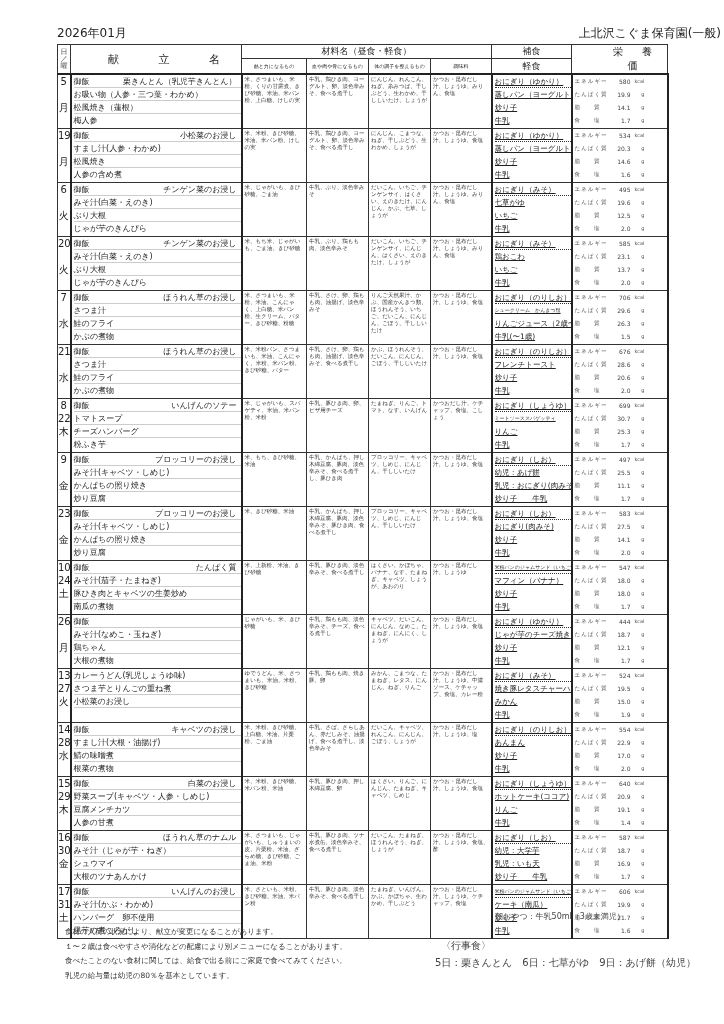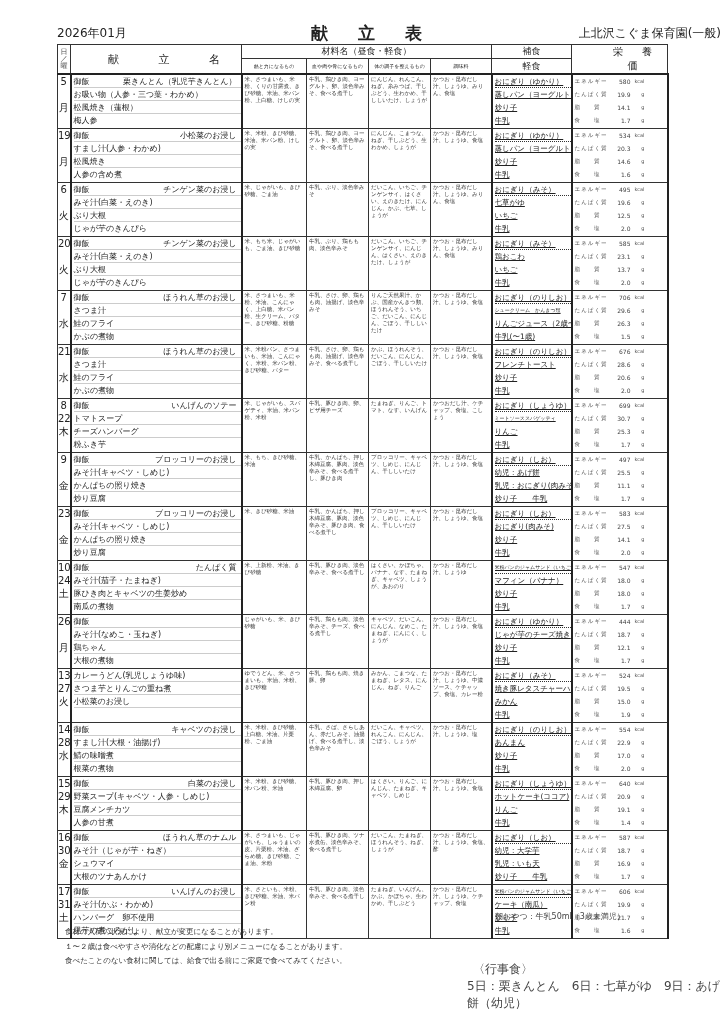--- a/index.html
+++ b/index.html
@@ -31,29 +31,28 @@
   td.snack .s { display: block; height: 13px; white-space: nowrap; overflow: hidden; }
   td.snack .s.first { border-bottom: 1px dotted #333; }
   td.snack .s.tiny { font-size: 5px; }
   td.nut { font-size: 6px; line-height: 13px; padding: 0 2px; border-right: 2px solid #222 !important; }
   td.nut .n { display: flex; height: 13px; }
   td.nut .n .k { width: 38px; color: #555; letter-spacing: 1px; font-size: 5.5px; }
   td.nut .n .v { width: 18px; text-align: right; color: #444; }
   td.nut .n .u { width: 14px; text-align: right; color: #555; font-size: 5px; }
   .footer-snack { position: absolute; top: 911px; left: 495px; font-size: 8px; color: #444; }
   .notes { position: absolute; top: 925px; left: 65px; font-size: 7.5px; line-height: 14.5px; color: #333; }
-  .event { position: absolute; top: 961px; left: 435px; font-size: 12px; line-height: 17px; color: #444; margin-left: 32px; }
+  .event { position: absolute; top: 937px; left: 435px; font-size: 10px; line-height: 17px; color: #444; }
   .event .evt-head { padding-left: 6px; }
 </style>
 </head>
 <body>
 
 <div class="header">
   <span class="hdr-month">2026年01月</span>
-  <span class="hdr-title">献立表</span>
   <span class="hdr-school">上北沢こぐま保育園(一般)</span>
 </div>
 
 <table class="menu">
   <colgroup>
     <col style="width:13px">
       <col style="width:171px">
       <col style="width:65px">
       <col style="width:62px">
       <col style="width:62px">
@@ -806,17 +805,18 @@
         </td>
       </tr>
     </tbody>
 </table>
 
 <div class="footer-snack">朝おやつ：牛乳50ml（3歳未満児）</div>
 <div class="notes">
   <div>食材の入荷の状況により、献立が変更になることがあります。</div>
   <div>１〜２歳は食べやすさや消化などの配慮により別メニューになることがあります。</div>
   <div>食べたことのない食材に関しては、給食で出る前にご家庭で食べてみてください。</div>
+  <div>乳児の給与量は幼児の80％を基本としています。</div>
 </div>
 <div class="event">
   <div class="evt-head">〈行事食〉</div>
   <div>5日：栗きんとん　6日：七草がゆ　9日：あげ餅（幼児）</div>
 </div>
 
 </body></html>

